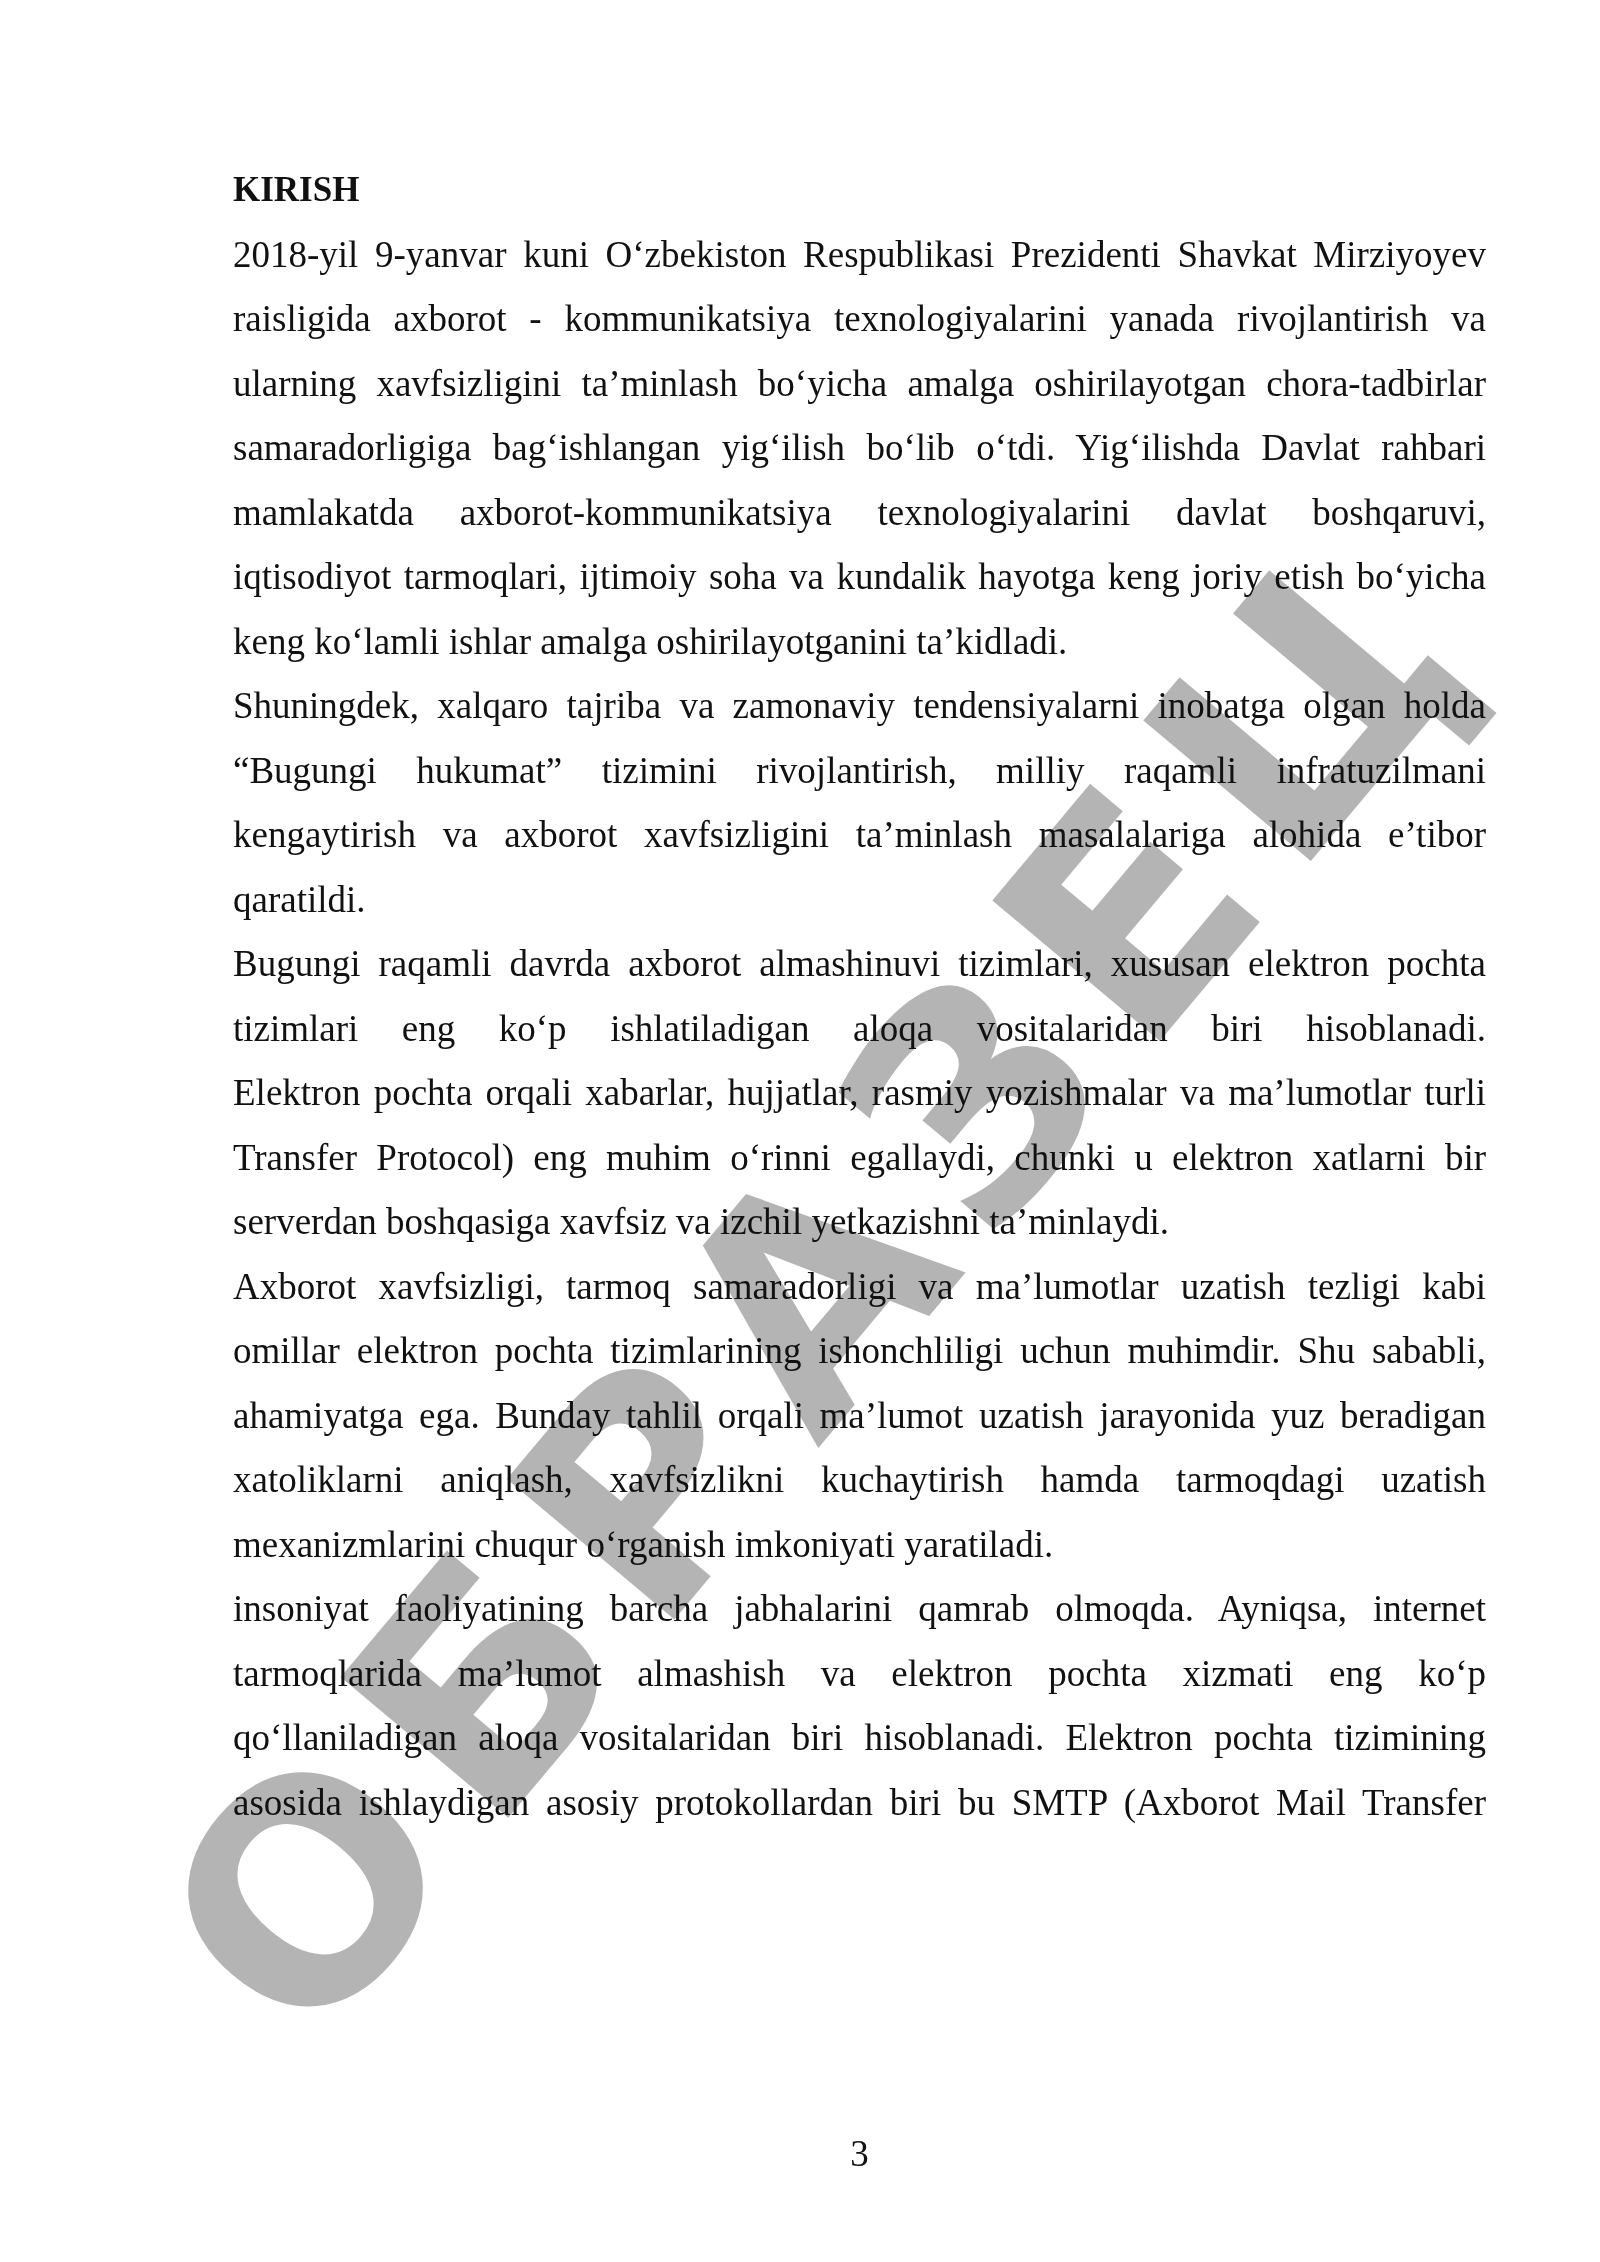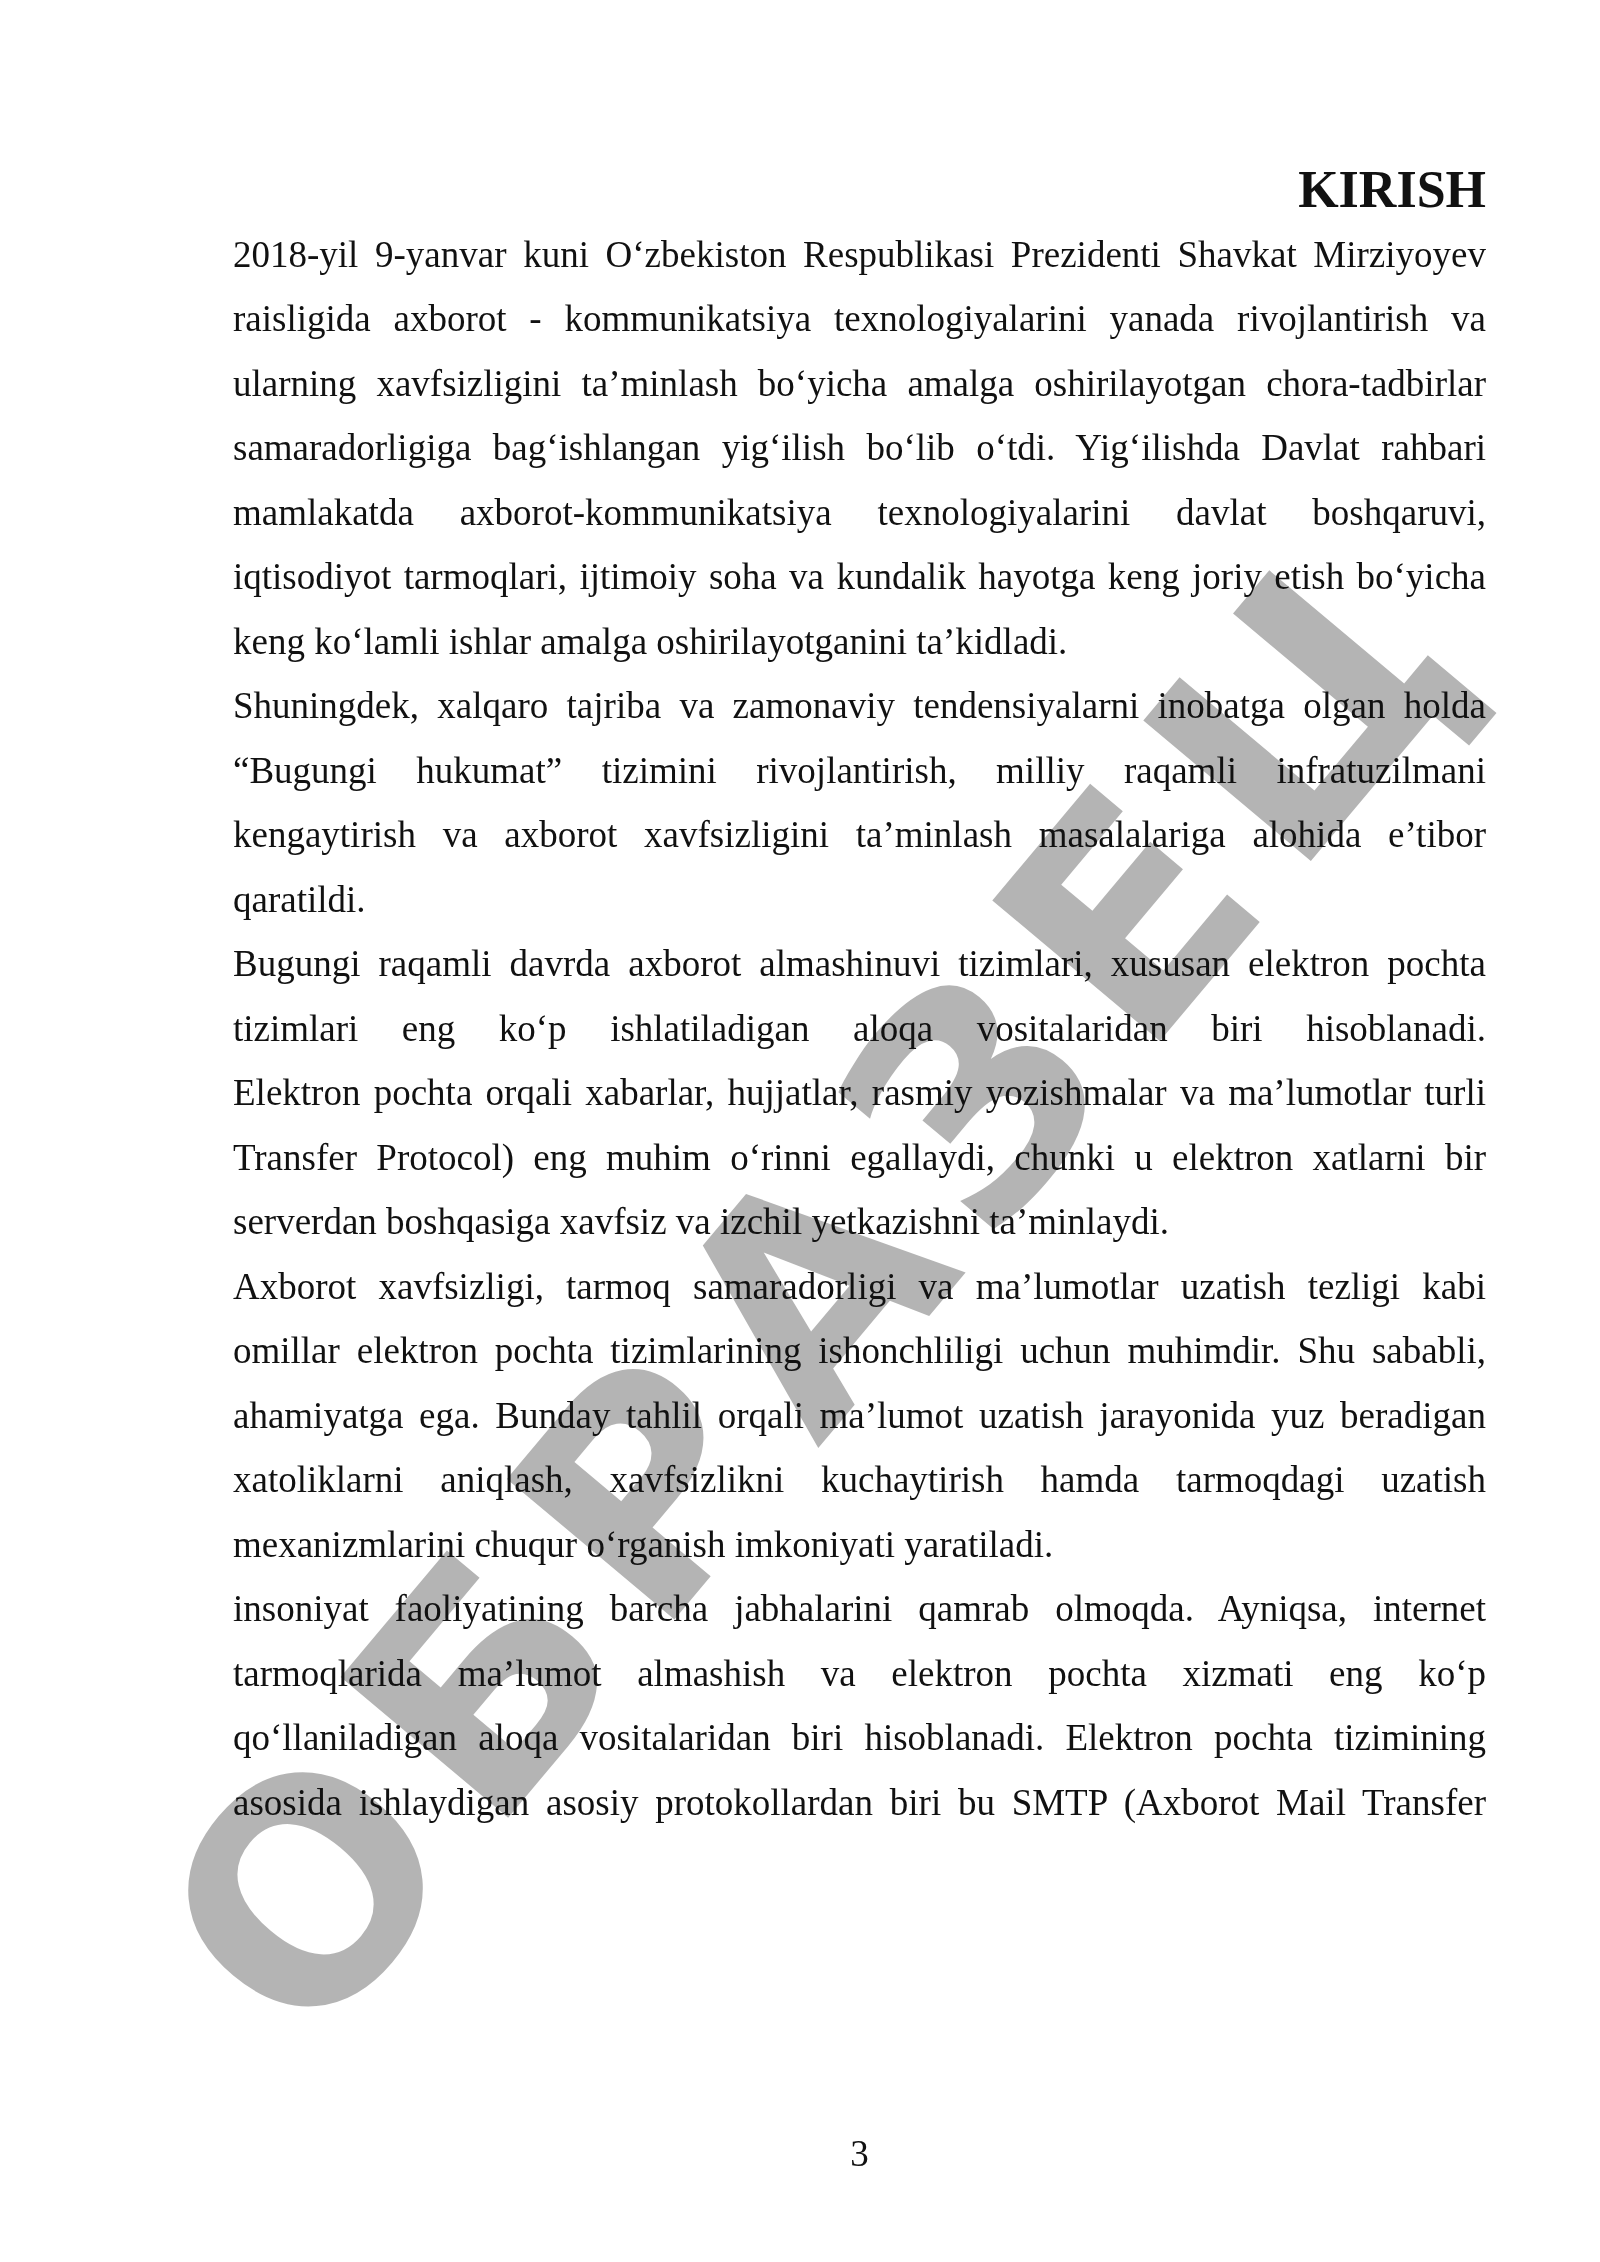--- a/index.html
+++ b/index.html
@@ -35,23 +35,23 @@
     position: absolute;
     left: 233px;
     top: 158px;
     width: 1253px;
     z-index: 1;
     font-size: 37px;
   }
   .doc-title {
     height: 64.5px;
     line-height: 64.5px;
-    text-align: right;
+    text-align: left;
     font-weight: bold;
-    font-size: 52px;
+    font-size: 35px;
   }
   .line {
     height: 64.5px;
     line-height: 64.5px;
     overflow: hidden;
     text-align: justify;
     text-align-last: justify;
   }
   .line.para-end {
     text-align-last: left;

